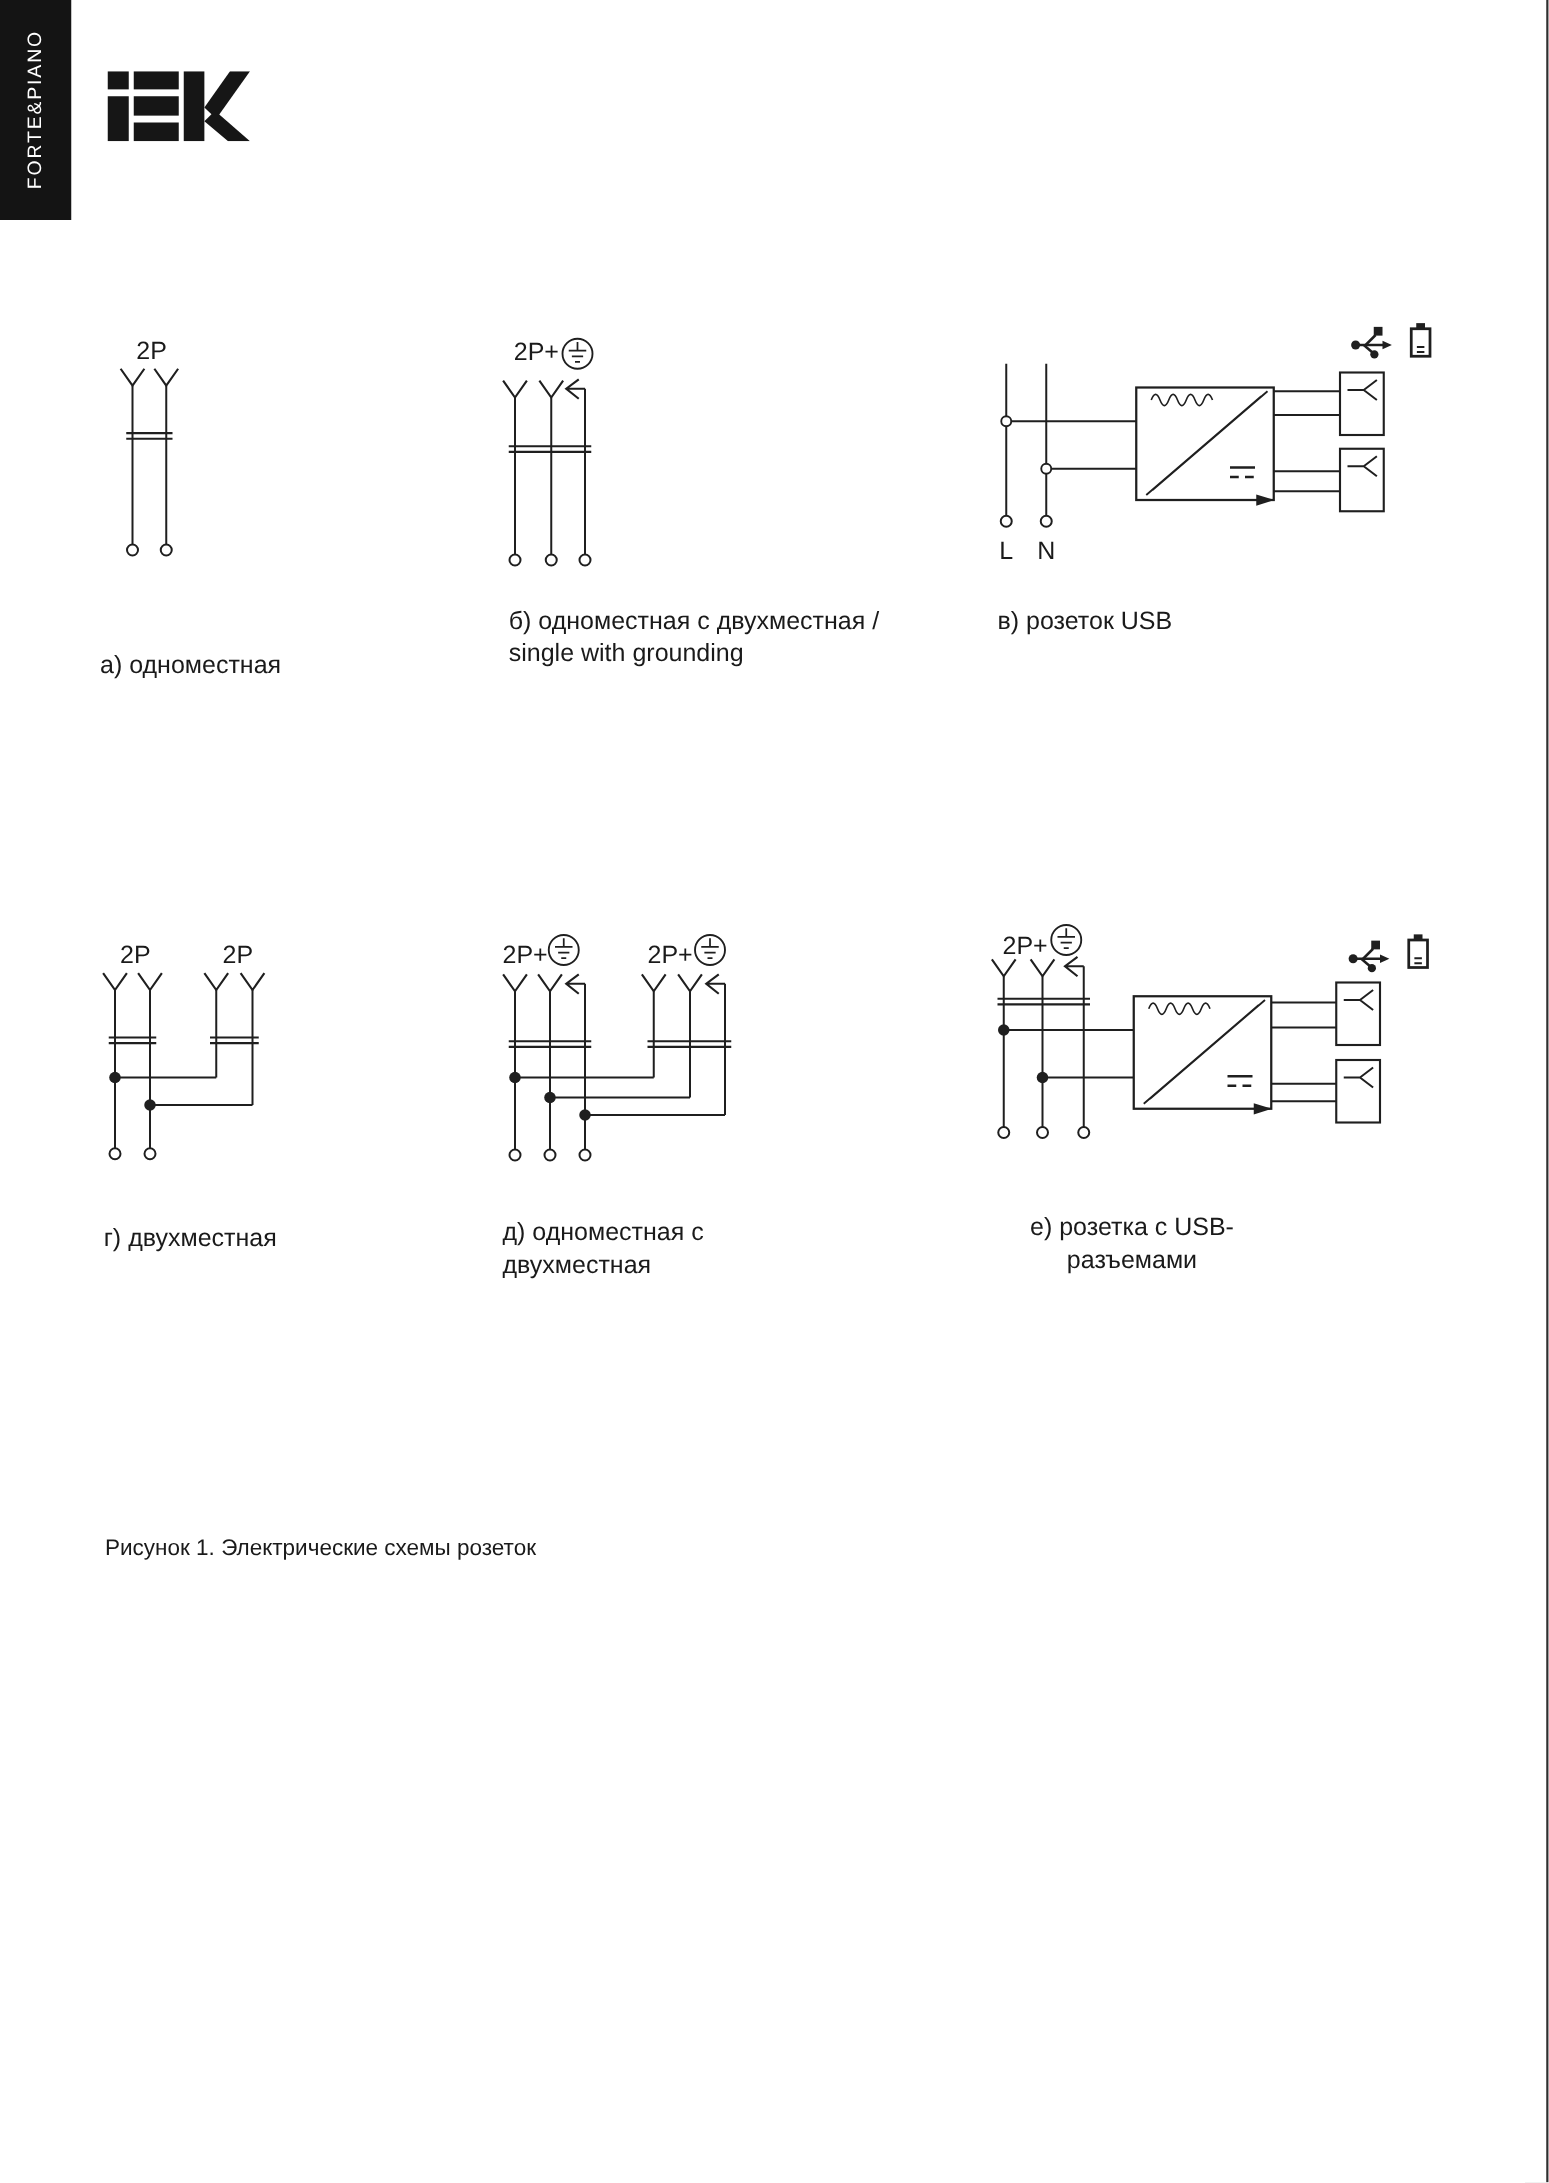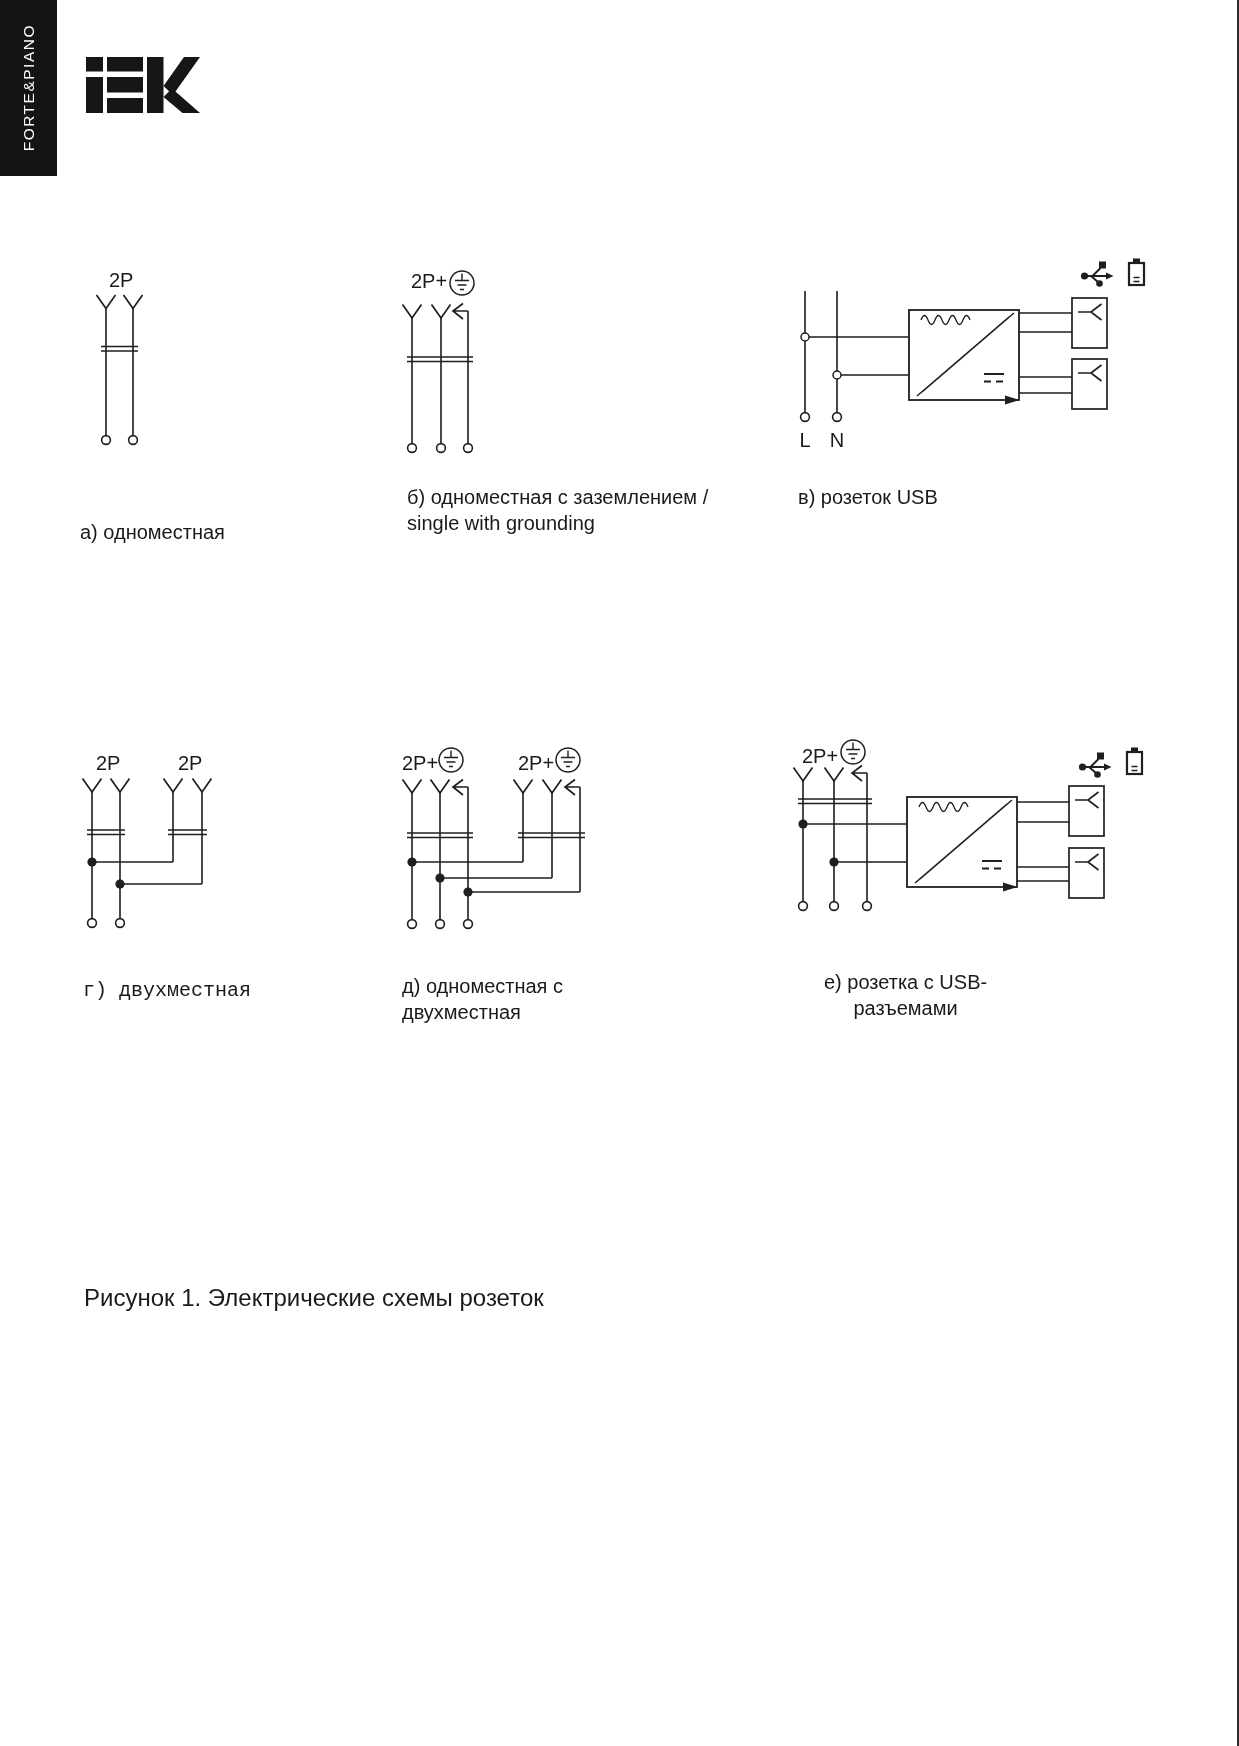--- a/index.html
+++ b/index.html
@@ -28,22 +28,22 @@
   .diagram-layer{position:absolute;left:0;top:0;}
   .cap{
     position:absolute;
     font-size:20px;
     line-height:26px;
     color:#1a1a1a;
     white-space:nowrap;
   }
   .figcap{
     position:absolute;
-    left:84px;top:1284px;
-    font-size:24px;
+    left:84px;top:1228px;
+    font-size:18px;
     color:#1a1a1a;
     white-space:nowrap;
   }
   .page-edge{
     position:absolute;right:0;top:0;width:2px;height:1746px;background:#2f2f2f;
   }
   
   .wire{stroke:#1f1f1f;stroke-width:1.6;fill:none;}
   .bars{stroke:#1f1f1f;stroke-width:1.7;fill:none;}
   .lbl{font-family:"Liberation Sans",sans-serif;font-size:20px;fill:#1a1a1a;}
@@ -212,27 +212,27 @@
       <use href="#usbport" transform="translate(1069,786)"></use>
       <use href="#usbport" transform="translate(1069,848)"></use>
       <use href="#usbicon" transform="translate(1078,749)"></use>
       <use href="#batticon" transform="translate(1126,747)"></use>
     </g>
   </svg>
 
   <div class="cap" style="left:80px;top:483px;margin-top:36px;">а) одноместная</div>
 
   <div class="cap" style="left:407px;top:484px;">
-    <div>б) одноместная с заземлением /</div>
+    <div>б) одноместная с двухместная /</div>
     <div>single with grounding</div>
   </div>
 
   <div class="cap" style="left:798px;top:484px;">в) розеток USB</div>
 
-  <div class="cap" style="left:83px;top:978px;font-family:Liberation Mono, monospace;">г) двухместная</div>
+  <div class="cap" style="left:83px;top:978px;">г) двухместная</div>
 
   <div class="cap" style="left:402px;top:973px;">
     <div>д) одноместная с</div>
     <div>двухместная</div>
   </div>
 
   <div class="cap" style="left:824px;top:969px;text-align:center;">
     <div>е) розетка с USB-</div>
     <div>разъемами</div>
   </div>

